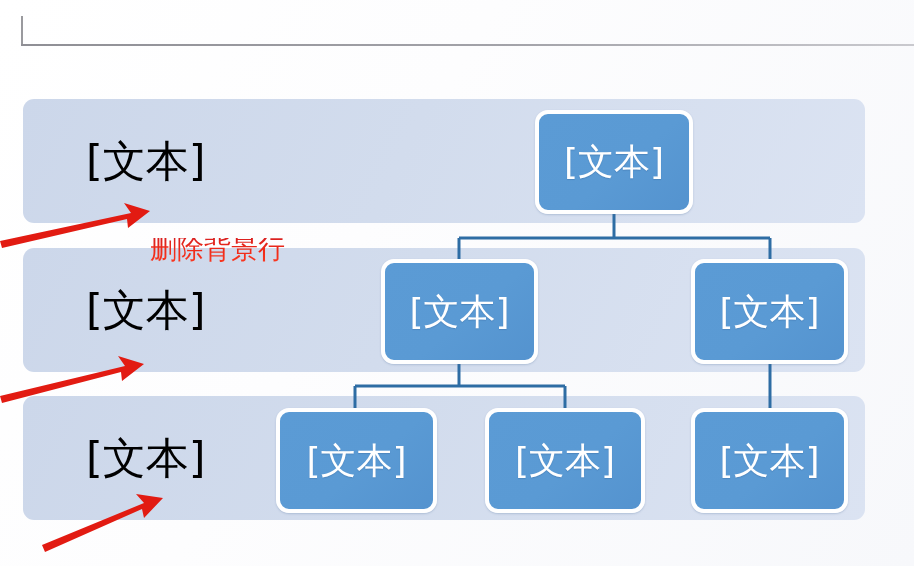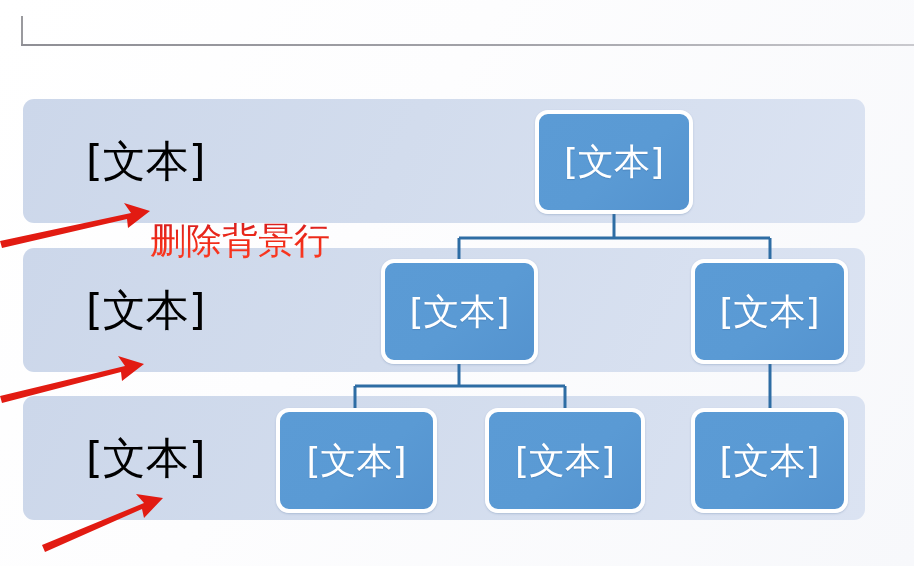--- a/index.html
+++ b/index.html
@@ -105,25 +105,25 @@
     position: absolute;
     left: 0;
     top: 0;
     width: 914px;
     height: 566px;
     pointer-events: none;
   }
   .callout-text {
     position: absolute;
     left: 150px;
-    top: 223px;
-    font-size: 36px;
+    top: 238px;
+    font-size: 27px;
     line-height: 1;
     white-space: nowrap;
-    font-family: Liberation Serif, serif;
+    font-family: Liberation Mono, monospace;
     background: linear-gradient(to bottom, #d92020 0%, #ef2a18 45%, #fb3a22 100%);
     -webkit-background-clip: text;
     background-clip: text;
     color: #e8301c;
     -webkit-text-fill-color: transparent;
   }
 </style>
 </head>
 <body>
 

